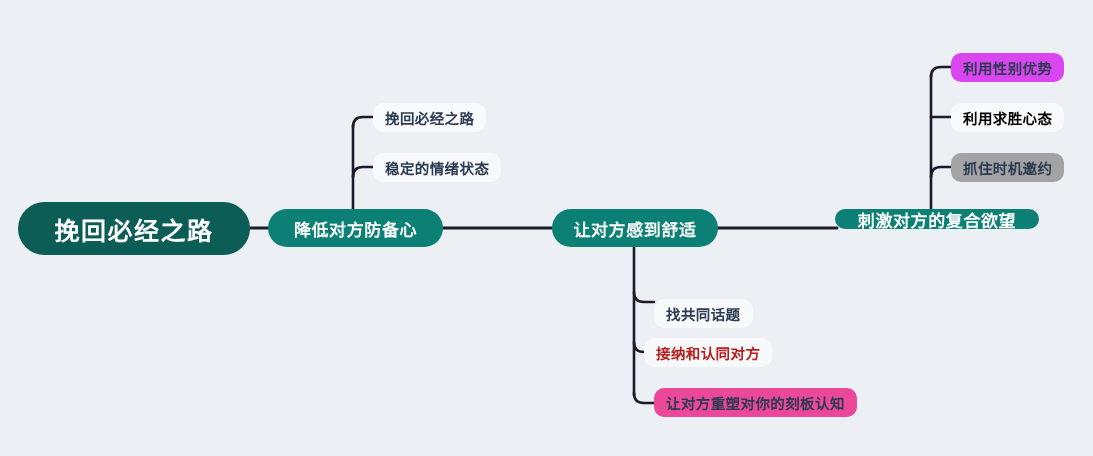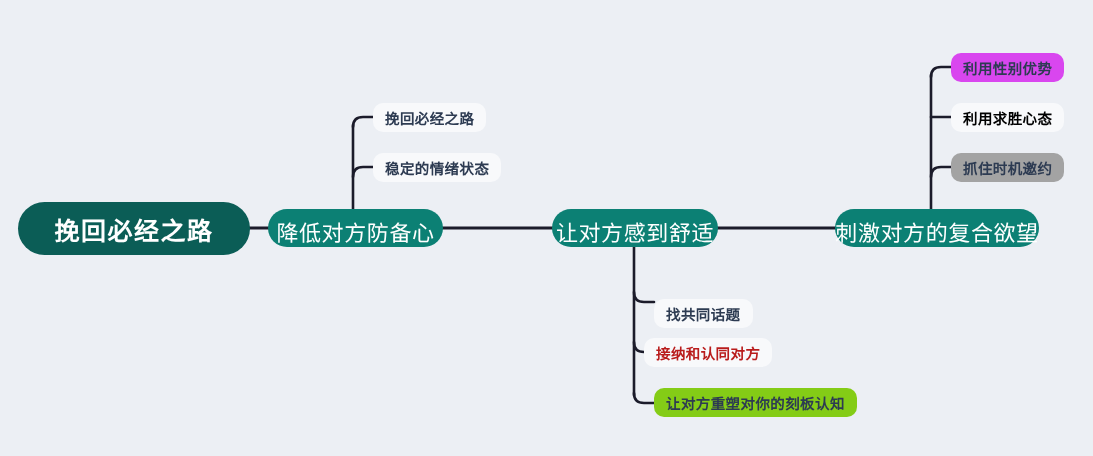--- a/index.html
+++ b/index.html
@@ -42,26 +42,25 @@
     font-weight: bold;
     letter-spacing: 1.5px;
     padding: 4px 22px;
     height: 53px;
   }
   
   .node.main {
     background: #0c8074;
     color: #ffffff;
     border-radius: 22px;
-    font-size: 22px;
-    font-weight: normal;
+    font-size: 17px;
+    font-weight: bold;
     letter-spacing: 0.6px;
     padding: 0 18px;
     height: 38px;
-    align-items: flex-end;
   }
   
   .node.leaf {
     background: #f8f9fb;
     color: #2d3b52;
     border-radius: 10px;
     font-size: 14.5px;
     font-weight: bold;
     letter-spacing: 0.4px;
     padding: 0 12px;
@@ -118,25 +117,25 @@
 
   <div class="node main" style="left: 552px; top: 209px; width: 166px; height: 38px; background: rgb(12, 128, 116); color: rgb(255, 255, 255);">
     <span>让对方感到舒适</span>
   </div>
   <div class="node leaf" style="left: 654px; top: 299px; height: 29px; background: rgb(248, 249, 251); color: rgb(45, 59, 82);">
     <span>找共同话题</span>
   </div>
   <div class="node leaf" style="left: 644px; top: 338px; height: 29px; background: rgb(248, 249, 251); color: #b91c1c;">
     <span>接纳和认同对方</span>
   </div>
-  <div class="node leaf" style="left: 654px; top: 388px; height: 29px; background: #84cc16; color: rgb(45, 59, 82);">
+  <div class="node leaf" style="left: 654px; top: 388px; height: 29px; background: #ec4899; color: rgb(45, 59, 82);">
     <span>让对方重塑对你的刻板认知</span>
   </div>
 
-  <div class="node main" style="left: 835px; top: 209px; width: 204px; height: 38px; background: rgb(12, 128, 116); color: rgb(255, 255, 255);">
+  <div class="node main" style="left: 835px; top: 209px; width: 204px; height: 20px; background: rgb(12, 128, 116); color: rgb(255, 255, 255);">
     <span>刺激对方的复合欲望</span>
   </div>
   <div class="node leaf" style="left: 951px; top: 53px; height: 29px; background: #d946ef; color: rgb(45, 59, 82);">
     <span>利用性别优势</span>
   </div>
   <div class="node leaf" style="left: 951px; top: 103px; height: 29px; background: rgb(248, 249, 251); color: #000000;">
     <span>利用求胜心态</span>
   </div>
   <div class="node leaf" style="left: 951px; top: 153px; height: 29px; background: #a3a3a3; color: rgb(45, 59, 82);">
     <span>抓住时机邀约</span>

